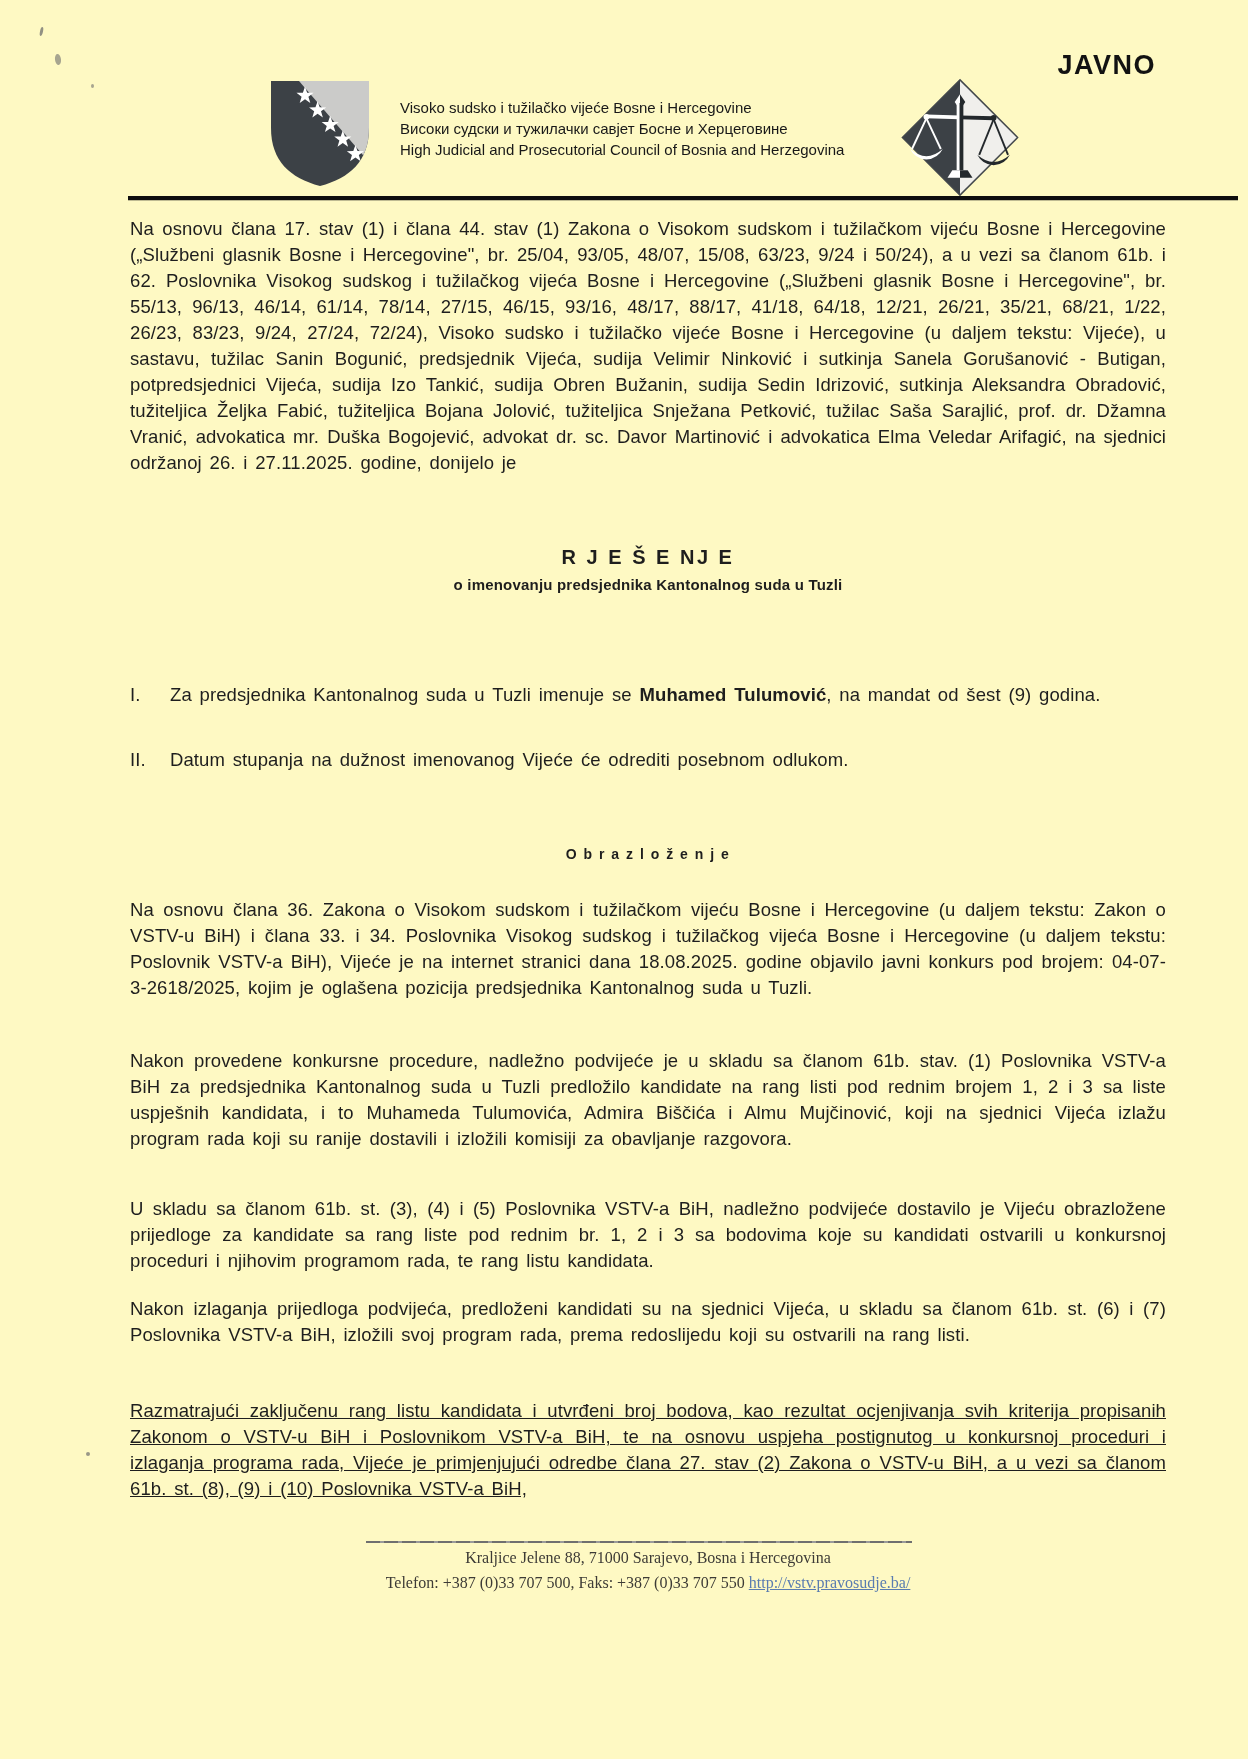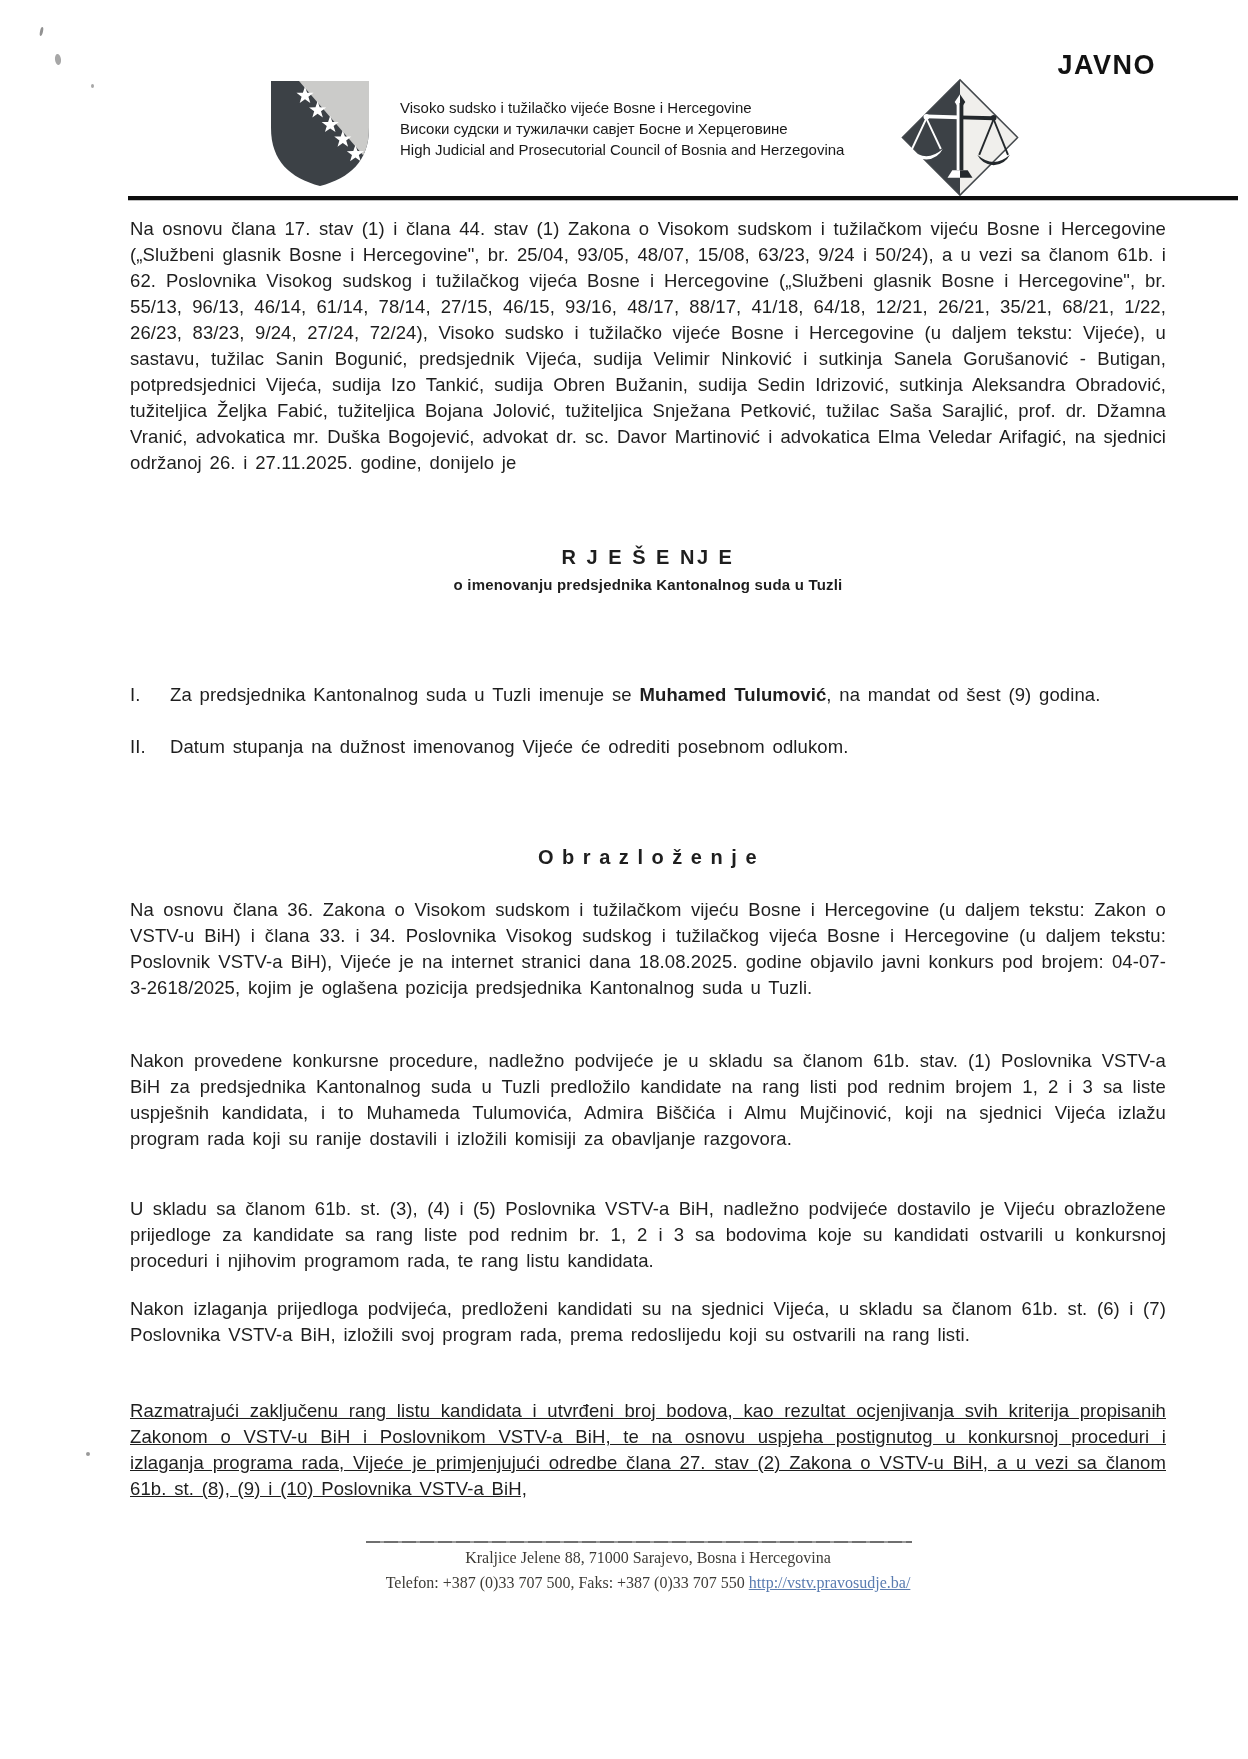--- a/index.html
+++ b/index.html
@@ -1,17 +1,17 @@
 <!DOCTYPE html>
 <html lang="bs"><head>
 <meta charset="utf-8">
 <style>
   html,body{margin:0;padding:0;background:#e8e8e8;}
   .page{
-    position:relative; width:1248px; height:1759px; background:#ffffff;
+    position:relative; width:1248px; height:1759px; background:#fef9c3;
     font-family:"Liberation Sans", sans-serif; color:#1e1e1e; overflow:hidden;
     margin:0 auto;
   }
   .stamp{
     position:absolute; top:50px; right:92px;
     font-size:27px; font-weight:bold; letter-spacing:1.5px; color:#121212;
   }
   .logo-shield{position:absolute; left:263px; top:76px;}
   .logo-scales{position:absolute; left:897px; top:77px;}
   .header-org{
@@ -25,24 +25,24 @@
   .block{position:absolute; left:130px; width:1036px;}
   .bodytext{
     font-size:18.5px; line-height:26px; text-align:justify;
     word-spacing:2.5px; letter-spacing:.1px;
   }
   .intro{top:216px;}
   .decision-title{top:546px; text-align:center; font-weight:bold; font-size:20px; letter-spacing:2.5px;}
   .decision-subtitle{text-align:center; font-weight:bold; font-size:15px; letter-spacing:.2px; margin-top:7px;}
   .items{top:682px;}
   .item{display:flex;}
-  .item + .item{margin-top:26px;}
+  .item + .item{margin-top:39px;}
   .item .num{flex:none; width:40px;}
   .item .itext{flex:1;}
-  .rationale-heading{top:846px; text-align:center; font-weight:bold; font-size:20px; letter-spacing:1.5px;}
+  .rationale-heading{top:846px; text-align:center; font-weight:bold; font-size:14px; letter-spacing:1.5px;}
   .p1{top:897px;} .p2{top:1048px;} .p3{top:1196px;} .p4{top:1296px;} .p5{top:1398px;text-decoration:underline;}
   .footer-rule{
     position:absolute; top:1541px; left:366px; width:546px; height:2px;
     background:repeating-linear-gradient(90deg,#6f6f6f 0 14px,#9a9a9a 14px 18px);
   }
   .footer-line{
     position:absolute; left:130px; width:1036px; text-align:center;
     font-family:"Liberation Serif", serif; font-size:16px; color:#3d3b36;
   }
   .footer-address{top:1549px;}

